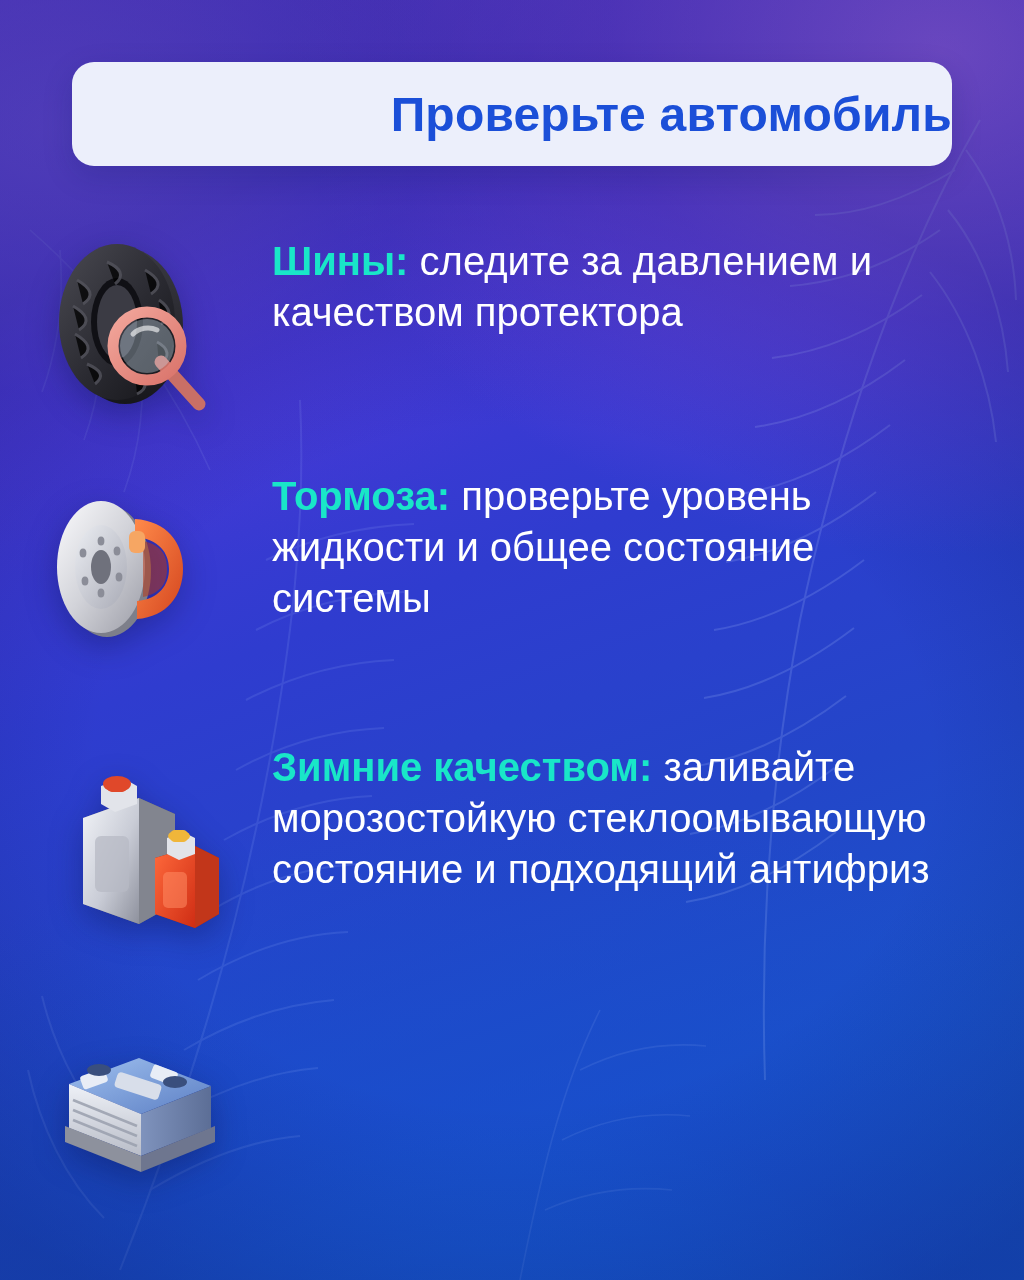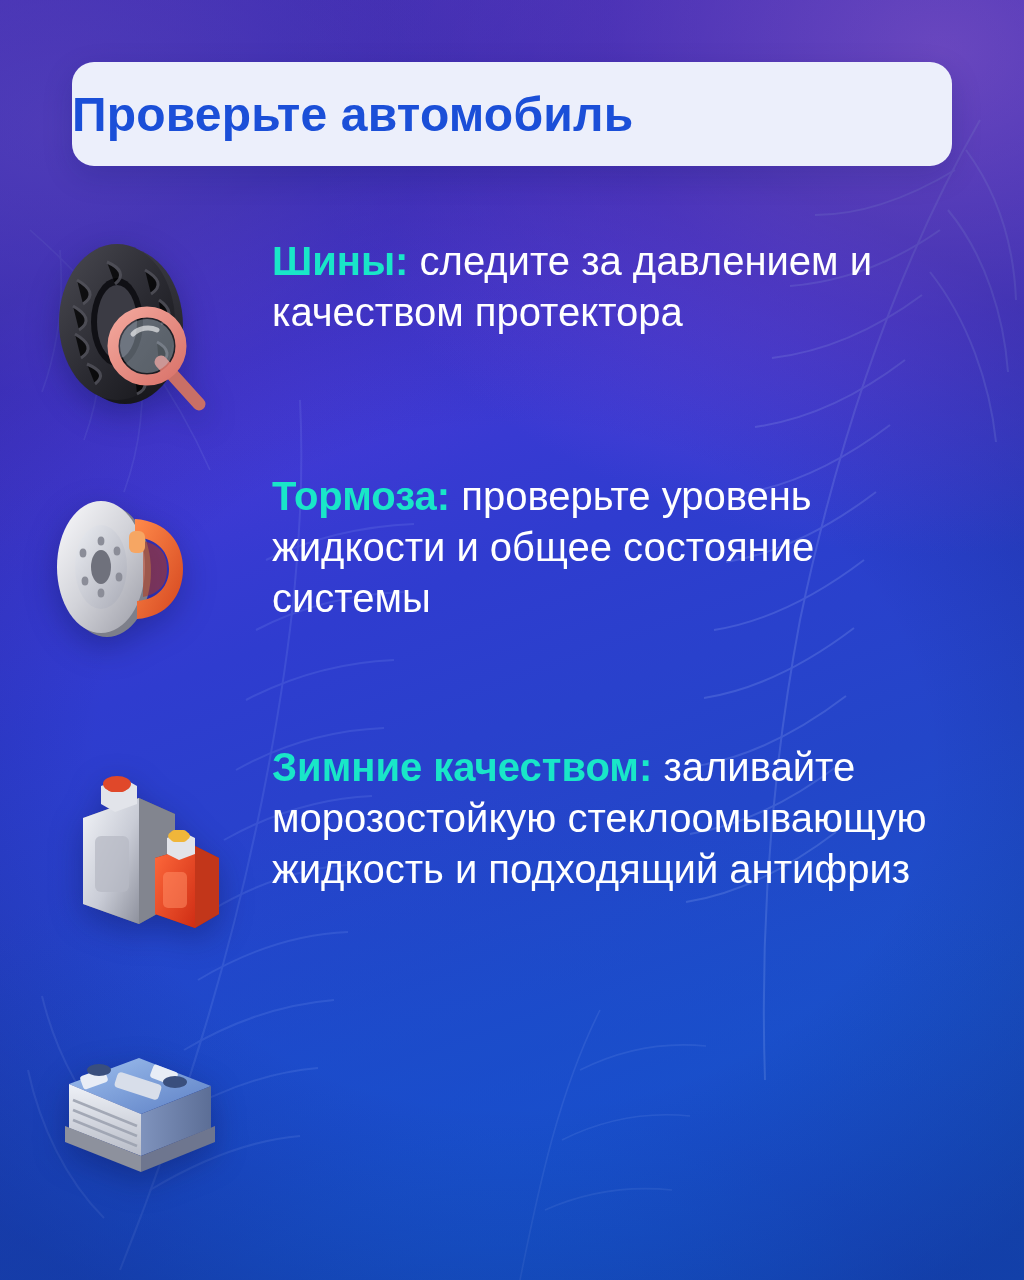--- a/index.html
+++ b/index.html
@@ -47,21 +47,21 @@
     position: absolute;
     left: 72px;
     top: 62px;
     width: 880px;
     height: 104px;
     background: #eceffb;
     border-radius: 22px;
     box-shadow: 0 10px 30px rgba(10,20,90,0.18);
     display: flex;
     align-items: center;
-    justify-content: flex-start;
+    justify-content: flex-end;
   }
   .title-text {
     color: #1b4fd8;
     font-size: 48px;
     font-weight: bold;
     letter-spacing: 0.2px;
     white-space: nowrap;
   }
 
   
@@ -287,21 +287,21 @@
           <path d="M112 96 L 152 84 L 176 96 L 176 152 L 152 166 L 112 152 Z" fill="#a92a12"></path>
           <path d="M112 96 L 152 84 L 152 166 L 112 152 Z" fill="url(#redG)"></path>
           <path d="M152 84 L 176 96 L 176 152 L 152 166 Z" fill="#c2361a"></path>
           <rect x="120" y="110" width="24" height="36" rx="5" fill="#ff8b63" opacity="0.55"></rect>
           <path d="M124 76 L 140 70 L 152 76 L 152 92 L 136 98 L 124 92 Z" fill="#e2e4ea"></path>
           <ellipse cx="136" cy="74" rx="11" ry="6" fill="#f0b63a"></ellipse>
           <rect x="128" y="68" width="16" height="12" rx="4" fill="#f0b63a"></rect>
         </svg>
       </div>
       <div class="text-cell">
-        <div class="item-text"><span class="item-label">Зимние качеством:</span><span> заливайте морозостойкую стеклоомывающую жидкость и подходящий антифриз</span></div>
+        <div class="item-text"><span class="item-label">Зимние качеством:</span><span> заливайте морозостойкую стеклоомывающую состояние и подходящий антифриз</span></div>
       </div>
     </div>
 
     <div class="row r4">
       <div class="icon-cell">
         <svg width="190" height="140" viewBox="0 0 190 140" xmlns="http://www.w3.org/2000/svg">
           <defs>
             <linearGradient id="batTop" x1="0" y1="0" x2="1" y2="1">
               <stop offset="0%" stop-color="#9fc0ef"></stop>
               <stop offset="100%" stop-color="#5c7fc4"></stop>

